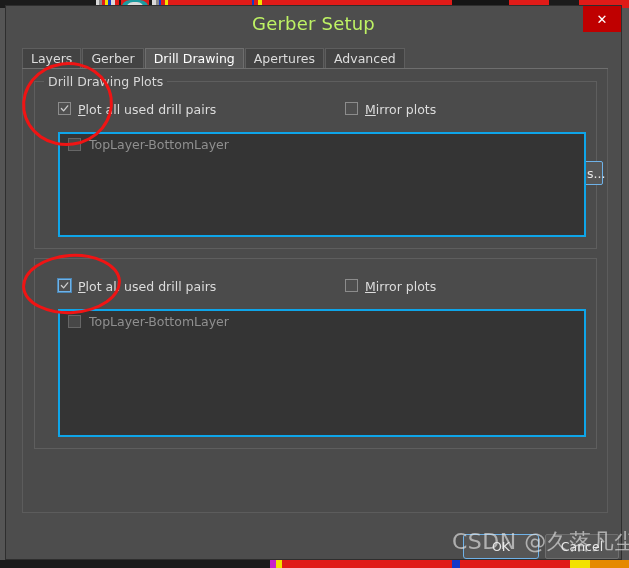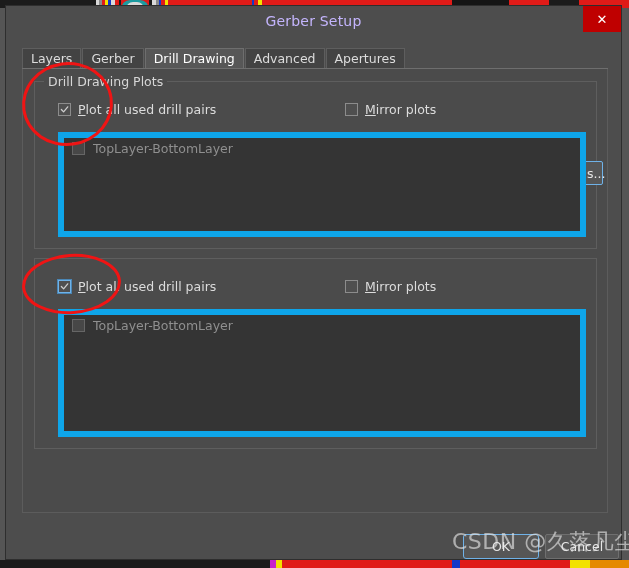--- a/index.html
+++ b/index.html
@@ -77,22 +77,22 @@
   }
   .titlebar {
     position: relative;
     height: 31px;
     background: #4d4d4d;
   }
   .title-text {
     position: absolute;
     left: 0; right: 0; top: 7px;
     text-align: center;
-    color: #c4b5fd;
-    font-size: 14px;
+    color: #bef264;
+    font-size: 18px;
     letter-spacing: .2px;
   }
   .close-btn {
     position: absolute;
     right: 0px;
     top: 0px;
     width: 38px;
     height: 26px;
     background: #bf0000;
     color: #ffffff;
@@ -165,21 +165,21 @@
     background: #4b4b4b;
     font-size: 12.5px;
     color: #d7d7d7;
     white-space: nowrap;
   }
 
   
   .cb-row {
     position: absolute;
     display: flex;
-    align-items: center;
+    align-items: flex-start;
   }
   .cbox {
     width: 13px;
     height: 13px;
     background: #4f4f4f;
     border: 1px solid #8c8c8c;
     box-sizing: border-box;
     display: inline-flex;
     align-items: center;
     justify-content: center;
@@ -228,21 +228,21 @@
     top: 79px;
     width: 154px;
     height: 24px;
     border-radius: 2px;
   }
 
   
   .listpane {
     position: absolute;
     background: #343434;
-    border: 6px solid #0ea5e9;
+    border: 2px solid #0ea5e9;
     box-sizing: border-box;
     overflow: hidden;
   }
   .list-1 { left: 23px; top: 50px; width: 528px; height: 105px; }
   .list-2 { left: 23px; top: 50px; width: 528px; height: 128px; }
   .list-item {
     display: flex;
     align-items: center;
     padding: 3px 6px 3px 8px;
     font-size: 12.5px;
@@ -349,22 +349,22 @@
 
   <div class="titlebar">
     <div class="title-text">Gerber Setup</div>
     <div class="close-btn">✕</div>
   </div>
 
   <div class="tabstrip" id="tabstrip">
       <div class="tab">Layers</div>
       <div class="tab">Gerber</div>
       <div class="tab active">Drill Drawing</div>
+      <div class="tab">Apertures</div>
       <div class="tab">Advanced</div>
-      <div class="tab">Apertures</div>
     </div>
 
   <div class="tabpage">
 
     <div class="groupbox group-1">
       <div class="group-legend">Drill Drawing Plots</div>
 
       <div class="cb-row" style="left:23px; top:20px;">
         <span class="cbox" id="cb-dd-plotall">
           <svg class="tick" viewBox="0 0 10 10" aria-hidden="true">

